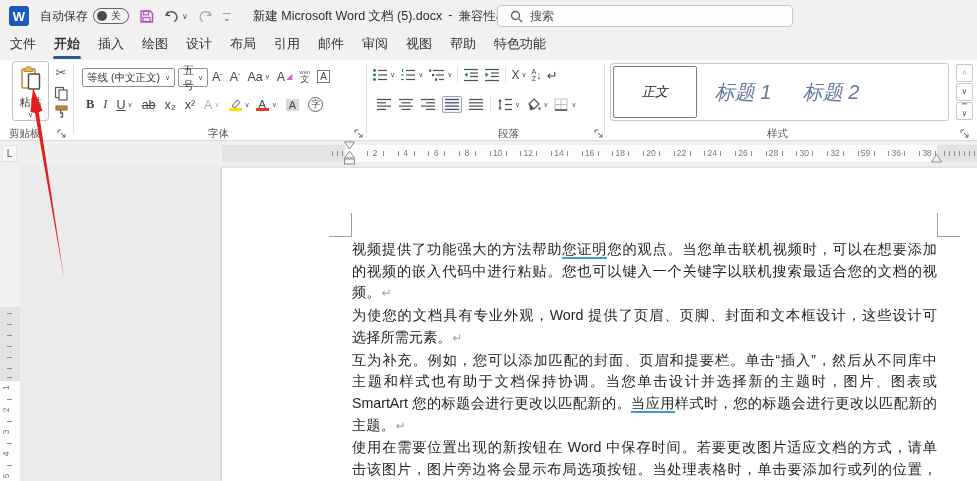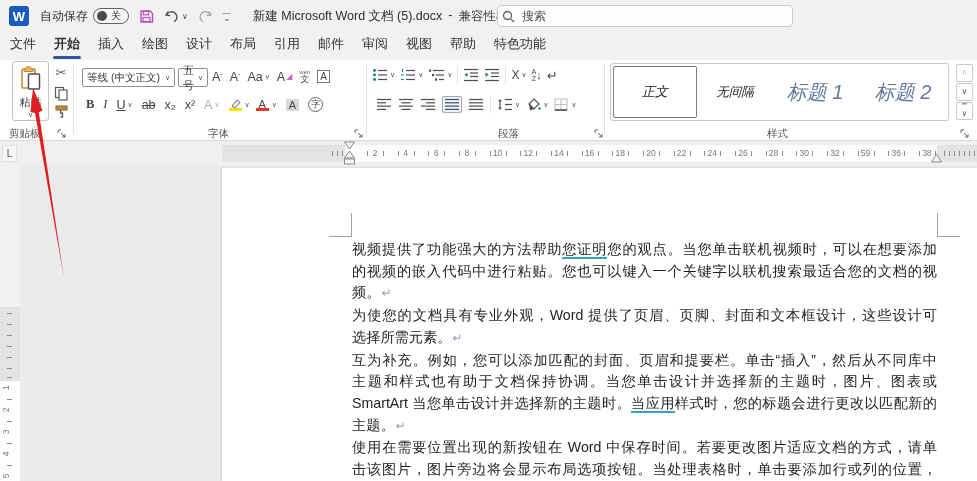--- a/index.html
+++ b/index.html
@@ -18,21 +18,21 @@
     display:flex; align-items:center; padding:0 3px; gap:4px; background:#f7f6f5; }
   .toggle .knob { width:10px; height:10px; border-radius:50%; background:#4a4a4a; }
   .toggle .state { font-size:10px; color:#333; }
   .qat-btn { margin-left:10px; color:#4d4d4d; font-size:14px; display:flex; align-items:center; }
   .qat-btn svg { display:block; }
   .mini-chev { font-size:8px; color:#555; margin-left:2px; }
   #doc-title { margin-left:22px; font-size:12.5px; color:#2d2d2d; display:flex; gap:6px; align-items:flex-start; white-space:nowrap; }
   #doc-title .compat { color:#444; }
   #searchbox { position:absolute; left:497px; top:5px; width:296px; height:22px;
     background:#fdfdfd; border:1px solid #c9c8c7; border-radius:4px;
-    display:flex; align-items:center; padding:0 4px; gap:7px; font-size:12px; color:#4f4f4f; }
+    display:flex; align-items:center; padding:0 12px; gap:7px; font-size:12px; color:#4f4f4f; }
 
   
   #menubar { position:absolute; left:0; top:32px; width:977px; height:28px;
     background:#f2f1f0; display:flex; align-items:flex-end; padding-left:1px; }
   .tab { font-size:13px; color:#333; padding:5px 9px 7px; position:relative; cursor:default; }
   .tab.active { font-weight:bold; }
   .tab.active::after { content:""; position:absolute; left:8px; right:8px; bottom:1px;
     height:3px; border-radius:2px; background:#2b579a; }
 
   
@@ -444,21 +444,20 @@
       </span>
   </div>
   <span class="grp-label" style="left:498px;text-align:center;">段落</span>
   <svg class="dlg" style="left:594px;" viewBox="0 0 9 9">
     <path d="M1 4 V1 H4 M4 4 L8 8 M8 5 V8 H5" fill="none" stroke="#666" stroke-width="1"></path>
   </svg>
   <div class="vsep" style="left:604px;"></div>
 
   <div id="stylegallery">
       <div class="style-cell style-normal sel">正文</div>
-      <div class="style-cell style-nospace">无间隔</div>
       <div class="style-cell style-head">标题 1</div>
       <div class="style-cell style-head">标题 2</div>
     </div>
   <div class="gal-scroll">
     <span class="sb dis">∧</span>
     <span class="sb">∨</span>
     <span class="sb">
         <span style="font-size:6px;">▔</span>
         <span>∨</span>
       </span>
@@ -577,21 +576,21 @@
     <div class="cropv" style="left:715px; top:45px;"></div>
     <div class="croph" style="left:715px; top:68px;"></div>
     <div id="doc-text">
         <div class="line"><span>视频提供了功能强大的方法帮助</span><span class="useg">您证明</span><span>您的观点。当您单击联机视频时，可以在想要添加</span></div>
         <div class="line"><span>的视频的嵌入代码中进行粘贴。您也可以键入一个关键字以联机搜索最适合您的文档的视</span></div>
         <div class="line end"><span>频。</span><span class="pmark">↵</span></div>
         <div class="line"><span>为使您的文档具有专业外观，Word 提供了页眉、页脚、封面和文本框设计，这些设计可</span></div>
         <div class="line end"><span>选择所需元素。</span><span class="pmark">↵</span></div>
         <div class="line"><span>互为补充。例如，您可以添加匹配的封面、页眉和提要栏。单击“插入”，然后从不同库中</span></div>
         <div class="line"><span>主题和样式也有助于文档保持协调。当您单击设计并选择新的主题时，图片、图表或</span></div>
-        <div class="line"><span>SmartArt 当您单击设计并选择新的主题时。</span><span class="useg">当应用</span><span>样式时，您的标题会进行更改以匹配新的</span></div>
+        <div class="line"><span>SmartArt 您的标题会进行更改以匹配新的。</span><span class="useg">当应用</span><span>样式时，您的标题会进行更改以匹配新的</span></div>
         <div class="line end"><span>主题。</span><span class="pmark">↵</span></div>
         <div class="line"><span>使用在需要位置出现的新按钮在 Word 中保存时间。若要更改图片适应文档的方式，请单</span></div>
         <div class="line"><span>击该图片，图片旁边将会显示布局选项按钮。当处理表格时，单击要添加行或列的位置，</span></div>
         <div class="line"></div>
       </div>
   </div>
 </div>
 
 <svg id="arrow-overlay" viewBox="0 0 977 481">
   <polygon points="33,88 42.5,110.5 38.8,112.3 64,278 35,113 30.5,112" fill="#e11d20"></polygon>

